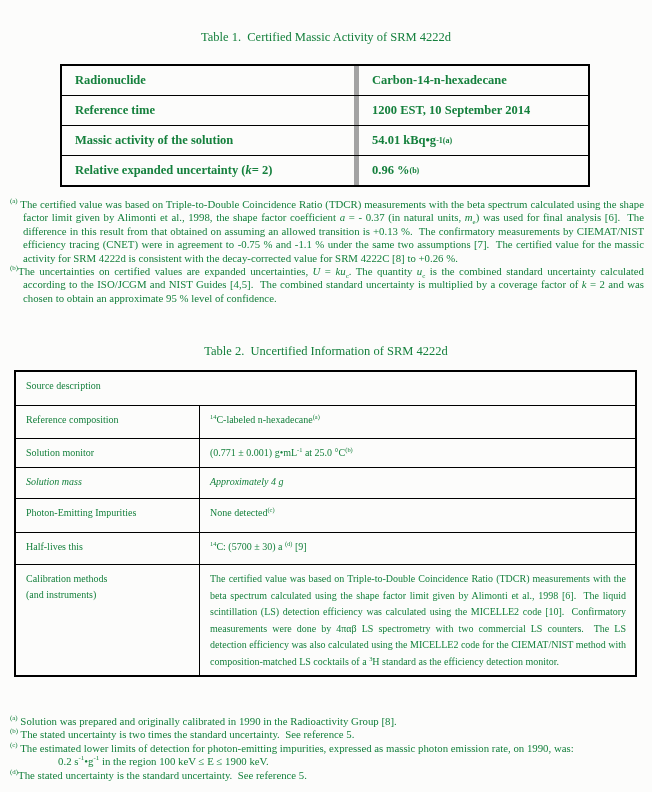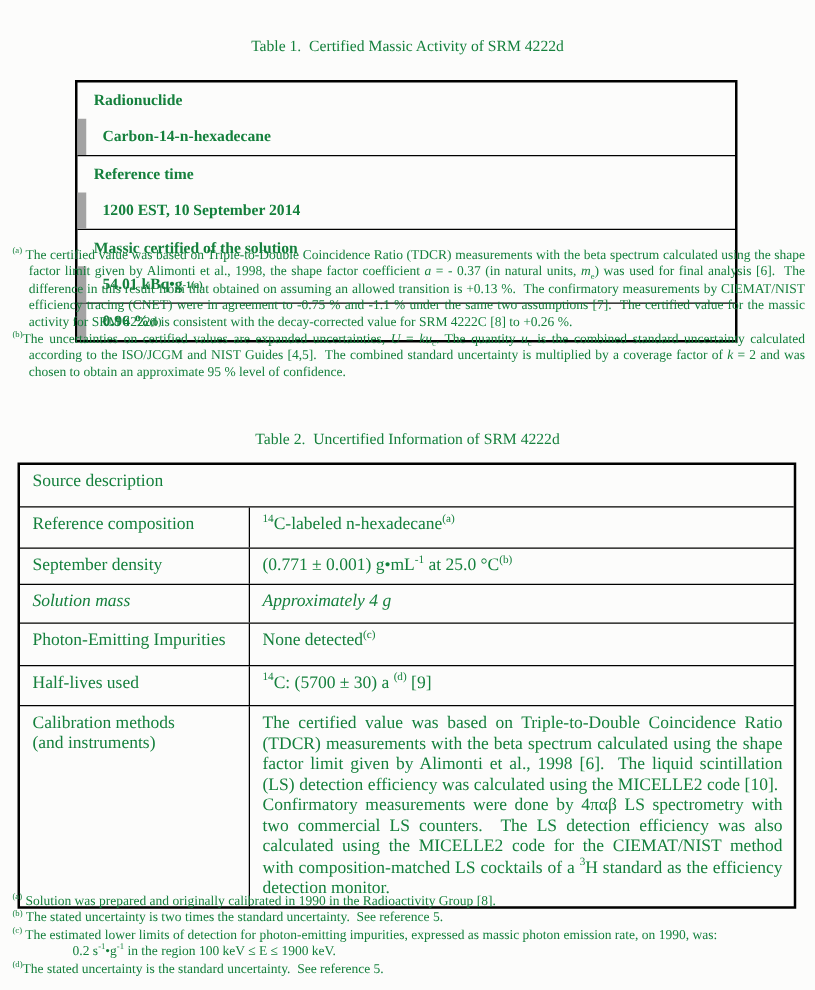--- a/index.html
+++ b/index.html
@@ -25,39 +25,39 @@
   .t1-title { top: 30px; }
   .t2-title { top: 344px; }
 
   
   .table1 {
     position: absolute; top: 64px; left: 60px; width: 530px;
     border: 2.5px solid #000;
     font-weight: bold;
     font-size: 12.5px;
   }
-  .table1 .t-row { display: flex; border-bottom: 1px solid #000; flex-direction: column; }
+  .table1 .t-row { display: flex; border-bottom: 1px solid #000; }
   .table1 .t-row:last-child { border-bottom: none; }
   .table1 .t-label {
     width: 292px; min-height: 29px;
     display: flex; align-items: center;
     padding: 2px 6px 2px 13px;
   }
   .table1 .t-value {
     flex: 1; min-height: 29px;
-    border-left: 7px solid #a3a3a3;
+    border-left: 5px solid #a3a3a3;
     display: flex; align-items: center;
     padding: 2px 6px 2px 13px;
   }
 
   
   .table2 {
     position: absolute; top: 370px; left: 14px; width: 623px;
     border: 2.5px solid #000;
-    font-size: 14px;
+    font-size: 10px;
   }
   .table2 .t-row { display: flex; border-bottom: 1px solid #000; }
   .table2 .t-row:last-child { border-bottom: none; }
   .table2 .t-label {
     width: 183px;
     padding: 6px 8px 4px 10px;
     line-height: 16px;
   }
   .table2 .t-value {
     flex: 1;
@@ -94,57 +94,58 @@
   <div class="table1">
     <div class="t-row">
       <div class="t-label">Radionuclide</div>
       <div class="t-value">Carbon-14-n-hexadecane</div>
     </div>
     <div class="t-row">
       <div class="t-label">Reference time</div>
       <div class="t-value">1200 EST, 10 September 2014</div>
     </div>
     <div class="t-row">
-      <div class="t-label">Massic certified of the solution</div>
+      <div class="t-label">Massic activity of the solution</div>
       <div class="t-value">54.01 kBq•g<sup>-1(a)</sup></div>
     </div>
     <div class="t-row">
+      <div class="t-label">Relative expanded uncertainty (<i>k</i> = 2)</div>
       <div class="t-value">0.96 %<sup>(b)</sup></div>
     </div>
   </div>
 
   <div class="fn-block fn1">
     <div class="fn"><sup>(a)</sup> The certified value was based on Triple-to-Double Coincidence Ratio (TDCR) measurements with the beta spectrum calculated using the shape factor limit given by Alimonti et al., 1998, the shape factor coefficient <i>a</i> = - 0.37 (in natural units, <i>m</i><sub>e</sub>) was used for final analysis [6].&nbsp; The difference in this result from that obtained on assuming an allowed transition is +0.13 %.&nbsp; The confirmatory measurements by CIEMAT/NIST efficiency tracing (CNET) were in agreement to -0.75 % and -1.1 % under the same two assumptions [7].&nbsp; The certified value for the massic activity for SRM 4222d is consistent with the decay-corrected value for SRM 4222C [8] to +0.26 %.</div>
     <div class="fn"><sup>(b)</sup>The uncertainties on certified values are expanded uncertainties, <i>U</i> = <i>ku</i><sub>c</sub>. The quantity <i>u</i><sub>c</sub> is the combined standard uncertainty calculated according to the ISO/JCGM and NIST Guides [4,5].&nbsp; The combined standard uncertainty is multiplied by a coverage factor of <i>k</i> = 2 and was chosen to obtain an approximate 95 % level of confidence.</div>
   </div>
 
   <div class="t-title t2-title">Table 2.&nbsp; Uncertified Information of SRM 4222d</div>
 
   <div class="table2">
     <div class="t-row">
       <div class="t-label r1">Source description</div>
     </div>
     <div class="t-row">
       <div class="t-label r2">Reference composition</div>
       <div class="t-value r2"><sup>14</sup>C-labeled n-hexadecane<sup>(a)</sup></div>
     </div>
     <div class="t-row">
-      <div class="t-label r3">September density</div>
+      <div class="t-label r3">Solution monitor</div>
       <div class="t-value r3">(0.771 ± 0.001) g•mL<sup>-1</sup> at 25.0 °C<sup>(b)</sup></div>
     </div>
     <div class="t-row">
       <div class="t-label r4">Solution mass</div>
       <div class="t-value r4">Approximately 4 g</div>
     </div>
     <div class="t-row">
       <div class="t-label r5">Photon-Emitting Impurities</div>
       <div class="t-value r5 v-low">None detected<sup>(c)</sup></div>
     </div>
     <div class="t-row">
-      <div class="t-label r6">Half-lives used</div>
+      <div class="t-label r6">Half-lives this</div>
       <div class="t-value r6"><sup>14</sup>C: (5700 ± 30) a <sup>(d)</sup> [9]</div>
     </div>
     <div class="t-row">
       <div class="t-label">Calibration methods<br>(and instruments)</div>
       <div class="t-value v-just">The certified value was based on Triple-to-Double Coincidence Ratio (TDCR) measurements with the beta spectrum calculated using the shape factor limit given by Alimonti et al., 1998 [6].&nbsp; The liquid scintillation (LS) detection efficiency was calculated using the MICELLE2 code [10].&nbsp; Confirmatory measurements were done by 4παβ LS spectrometry with two commercial LS counters.&nbsp; The LS detection efficiency was also calculated using the MICELLE2 code for the CIEMAT/NIST method with composition-matched LS cocktails of a <sup>3</sup>H standard as the efficiency detection monitor.</div>
     </div>
   </div>
 
   <div class="fn-block fn2">
     <div class="fn"><sup>(a)</sup> Solution was prepared and originally calibrated in 1990 in the Radioactivity Group [8].</div>

